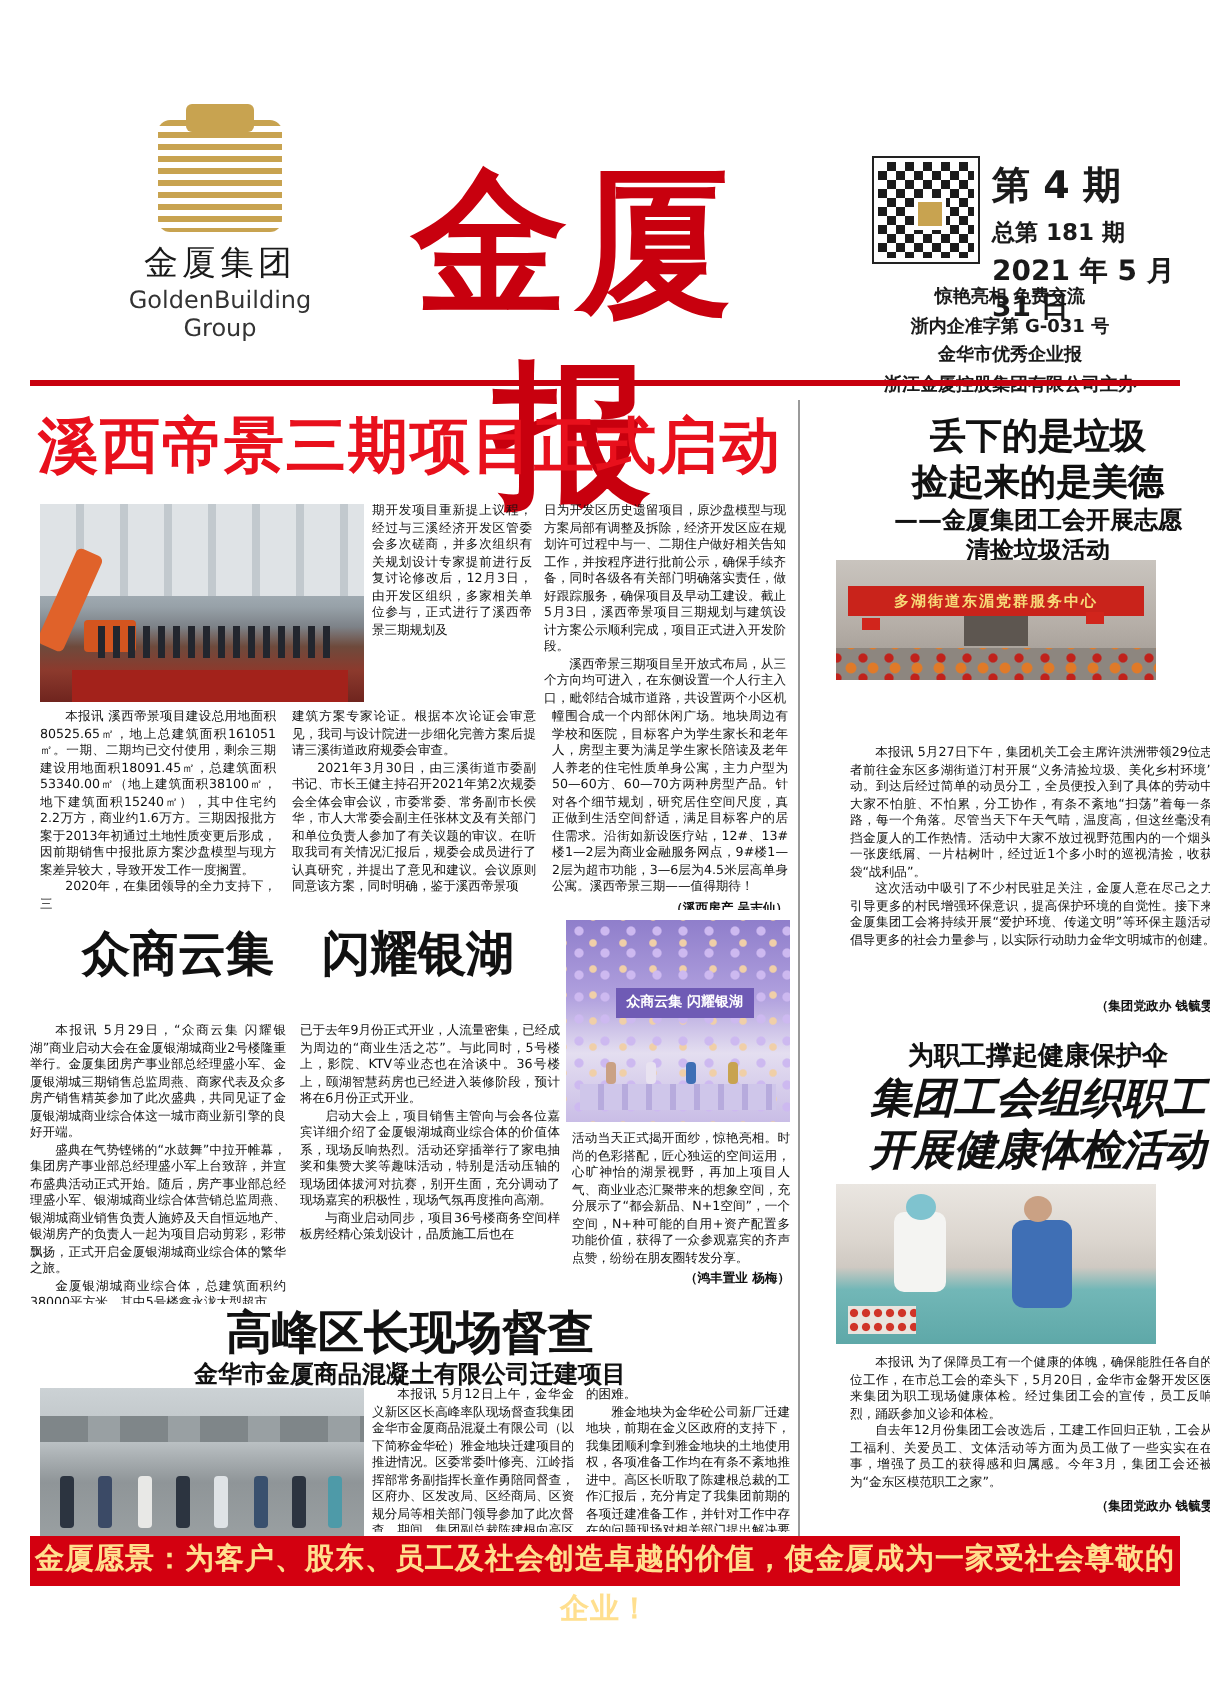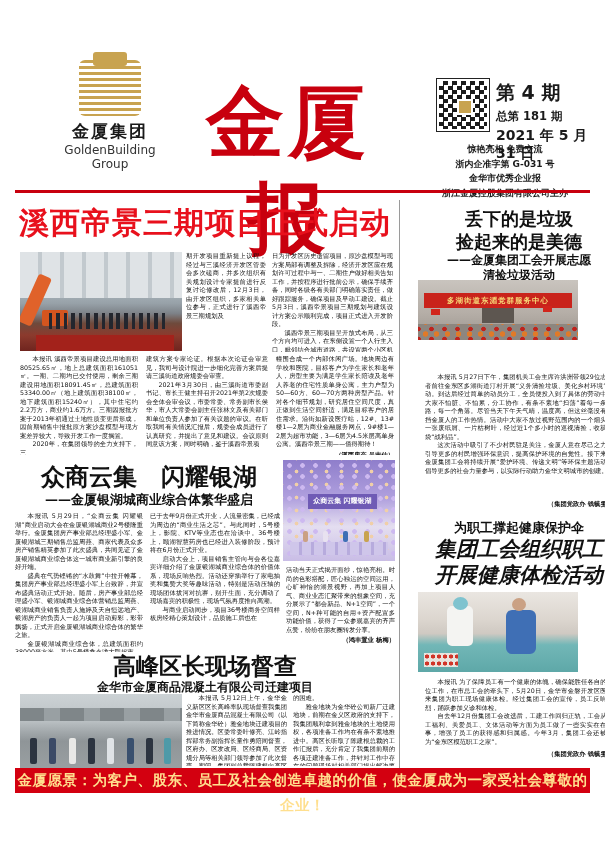--- a/index.html
+++ b/index.html
@@ -7,21 +7,21 @@
         font-family:"DejaVu Sans",sans-serif;color:#1a1a1a;overflow:hidden;}
   .abs{position:absolute;}
 
   
   .logo-box{left:50px;top:60px;width:120px;text-align:center;}
   .logo-icon{width:62px;height:56px;margin:0 auto;border-radius:6px;
      background:repeating-linear-gradient(180deg,#c8a350 0 3px,#ffffff 3px 6px);
      position:relative;}
   .logo-icon:before{content:"";position:absolute;left:14px;top:-8px;width:34px;height:14px;
      background:#c8a350;border-radius:3px;}
-  .logo-cn{font-size:17px;font-weight:bold;letter-spacing:2px;margin-top:4px;}
+  .logo-cn{font-size:17px;font-weight:normal;letter-spacing:2px;margin-top:4px;}
   .logo-en{font-size:12px;color:#333;}
   .paper-title{left:168px;top:74px;width:240px;text-align:center;color:#c8000e;
      font-family:"DejaVu Serif",serif;font-weight:bold;font-size:78px;line-height:96px;letter-spacing:4px;}
   .qr{left:437px;top:79px;width:48px;height:48px;border:2px solid #fff;outline:1px solid #222;
      background:repeating-conic-gradient(#1b1b1b 0 25%,#ffffff 0 50%) 0 0/9px 9px;position:absolute;}
   .qr-center{position:absolute;left:18px;top:18px;width:12px;height:12px;background:#c8a350;border:2px solid #fff;}
   .issue-block{left:496px;top:80px;width:100px;}
   .issue-no{font-size:19px;font-weight:bold;}
   .issue-total{font-size:11.5px;font-weight:bold;margin-top:3px;}
   .issue-date{font-size:14px;font-weight:bold;margin-top:3px;}
@@ -158,21 +158,20 @@
     <div>
         <p class="para">2021年3月30日，由三溪街道市委副书记、市长王健主持召开2021年第2次规委会全体会审会议，市委常委、常务副市长侯华，市人大常委会副主任张林文及有关部门和单位负责人参加了有关议题的审议。在听取我司有关情况汇报后，规委会成员进行了认真研究，并提出了意见和建议。会议原则同意该方案，同时明确，鉴于溪西帝景项</p>
       </div>
   </div>
   <div class="abs body-col" style="left:276px;top:355px;width:118px;height:100px;">
     <p class="para cont">幢围合成一个内部休闲广场。地块周边有学校和医院，目标客户为学生家长和老年人，房型主要为满足学生家长陪读及老年人养老的住宅性质单身公寓，主力户型为50—60方、60—70方两种房型产品。针对各个细节规划，研究居住空间尺度，真正做到生活空间舒适，满足目标客户的居住需求。沿街如新设医疗站，12#、13#楼1—2层为商业金融服务网点，9#楼1—2层为超市功能，3—6层为4.5米层高单身公寓。溪西帝景三期——值得期待！</p>
     <p class="para byline">（溪西房产 吴志仙）</p>
   </div>
 
   <div class="abs sec-title" style="left:15px;top:461px;width:268px;font-size:24px;">众商云集　闪耀银湖</div>
-  <div class="abs sec-title" style="left:15px;top:491px;width:268px;font-size:13px;">——金厦银湖城商业综合体繁华盛启</div>
 
   <div class="photo photo2">
     <div class="ph-balloons"></div>
     <div class="ph-backdrop">众商云集 闪耀银湖</div>
     <div class="ph-fig" style="left:18%;background:#caa184;"></div>
     <div class="ph-fig" style="left:36%;background:#e8e2f0;"></div>
     <div class="ph-fig" style="left:54%;background:#3f6fb5;"></div>
     <div class="ph-fig" style="left:72%;background:#c8a350;"></div>
     <div class="ph-podiums"></div>
   </div>

